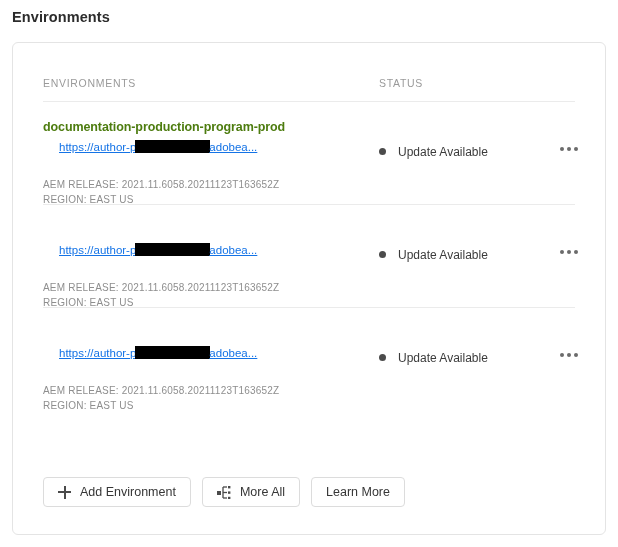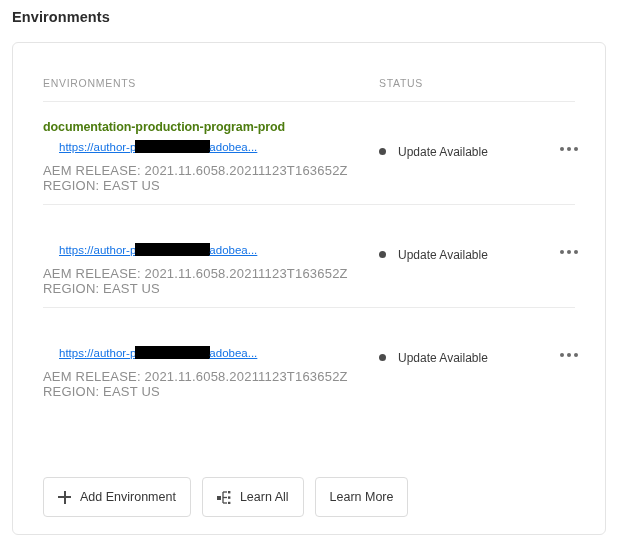--- a/index.html
+++ b/index.html
@@ -105,24 +105,25 @@
     width: 75px;
     height: 13px;
     background: #000000;
     vertical-align: -2px;
     margin: 0 -1px;
   }
 
   .meta {
     position: absolute;
     left: 0;
-    font-size: 13px;
+    font-size: 10px;
     color: #8e8e8e;
     letter-spacing: 0.2px;
     white-space: nowrap;
+    margin-top: 16px;
   }
   .meta.release { top: 61px; }
   .meta.region  { top: 76px; }
 
   .status {
     position: absolute;
     left: 336px;
     top: 43px;
     font-size: 12px;
     color: #3b3b3b;
@@ -161,21 +162,21 @@
   
   .footer {
     position: absolute;
     left: 30px;
     top: 434px;
     display: flex;
     gap: 11px;
   }
   .btn {
     box-sizing: border-box;
-    height: 40px;
+    height: 30px;
     border: 1px solid #dcdcdc;
     border-radius: 4px;
     background: #ffffff;
     color: #363636;
     font-family: "Liberation Sans", sans-serif;
     font-size: 12.5px;
     display: inline-flex;
     align-items: center;
     justify-content: center;
     padding: 0 14px;
@@ -288,20 +289,20 @@
           <rect x="0" y="5" width="4" height="4" fill="#4a4a4a"></rect>
           <path d="M6 1 L6 12" stroke="#4a4a4a" stroke-width="1.3" fill="none"></path>
           <path d="M6 1 L10 1" stroke="#4a4a4a" stroke-width="1.3" fill="none"></path>
           <path d="M6 6.5 L10 6.5" stroke="#4a4a4a" stroke-width="1.3" fill="none"></path>
           <path d="M6 12 L10 12" stroke="#4a4a4a" stroke-width="1.3" fill="none"></path>
           <rect x="11" y="0" width="2.4" height="2.4" fill="#4a4a4a"></rect>
           <rect x="11" y="5.4" width="2.4" height="2.4" fill="#4a4a4a"></rect>
           <rect x="11" y="10.8" width="2.4" height="2.4" fill="#4a4a4a"></rect>
         </svg>
       </span>
-      <span>Learn All</span>
+      <span>More All</span>
     </button>
 
     <button class="btn">
       <span>Learn More</span>
     </button>
   </div>
 </div>
 
 </body></html>

